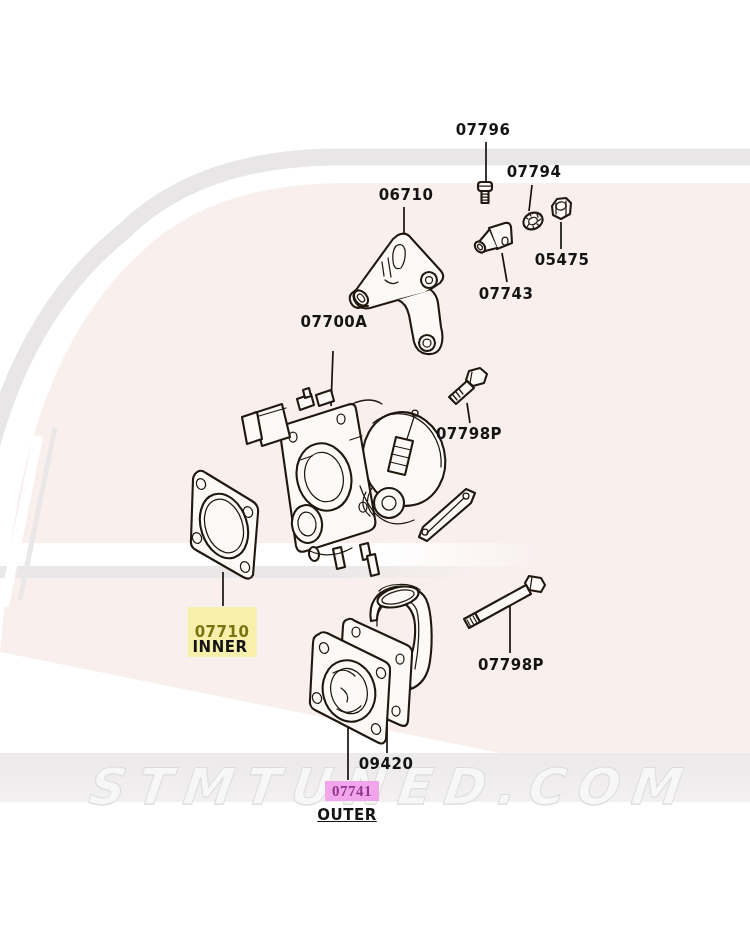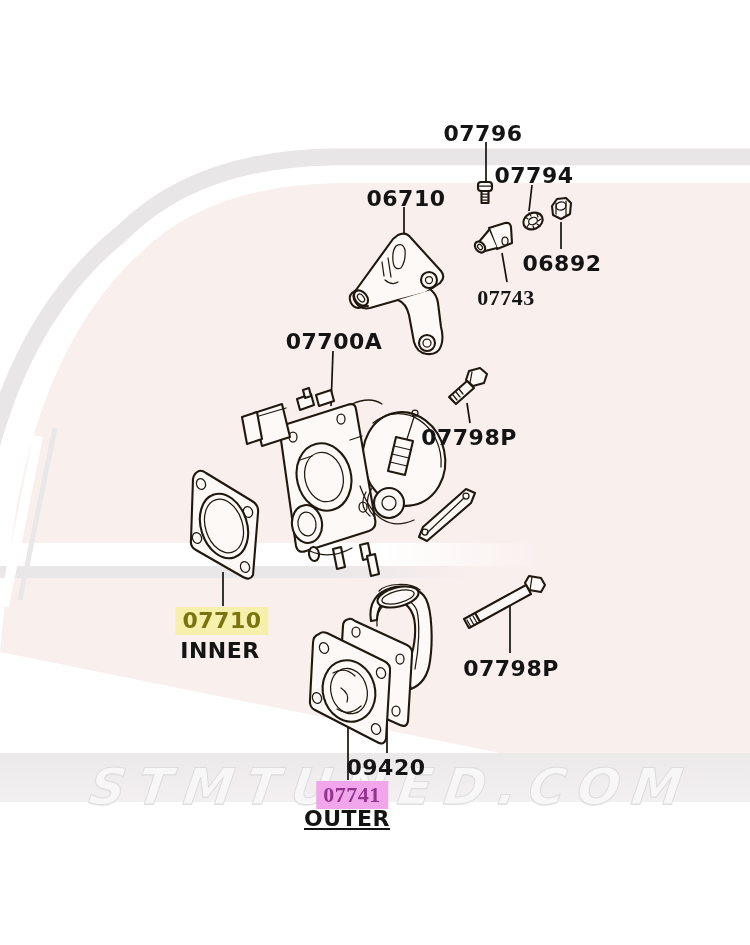--- a/index.html
+++ b/index.html
@@ -19,27 +19,27 @@
     transform:skewX(-8deg);
   }
   
   .ln{fill:none;stroke:var(--line_art,#20180f);stroke-width:2.1;stroke-linecap:round;stroke-linejoin:round;}
   .lnf{fill:#fcf9f7;stroke:var(--line_art,#20180f);stroke-width:2.1;stroke-linecap:round;stroke-linejoin:round;}
   .thin{stroke-width:1.25;}
   .leader{fill:none;stroke:#16120e;stroke-width:1.7;}
   
   .lbl{
     position:absolute;transform:translateX(-50%);
-    font-size:22px;font-weight:bold;letter-spacing:0.5px;
+    font-size:15px;font-weight:bold;letter-spacing:0.5px;
     color:var(--label_text,#141414);white-space:nowrap;line-height:1.2;
   }
   .lbl.hl-yellow{
     background:var(--highlight_yellow,#f6f0ac);
     color:var(--highlight_yellow_text,#7a7410);
-    padding:1px 7px;
+    padding:16px 7px;
   }
   .lbl.hl-pink{
     background:var(--highlight_pink,#f1a6ec);
     color:var(--highlight_pink_text,#93348f);
     padding:1px 7px;
     font-family:Liberation Serif, serif;
   }
 </style>
 </head>
 <body>
@@ -218,23 +218,23 @@
       <line class="ln thin" x1="532" y1="577" x2="530" y2="590"></line>
       <path class="lnf" d="M526,585 L531,594 L480,622 L475,613 Z"></path>
       <path class="lnf" d="M475,613 L480,622 L469,628 L464,619 Z"></path>
       <path class="ln thin" d="M473,616 L477,623 M470,618 L474,625 M467,620 L471,627"></path>
     </g>
   </svg>
 
   <div class="lbl" style="left:483px;top:121px;">07796</div>
   <div class="lbl" style="left:534px;top:163px;text-align:right;">07794</div>
   <div class="lbl" style="left:406px;top:186px;">06710</div>
-  <div class="lbl" style="left:562px;top:251px;">06892</div>
-  <div class="lbl" style="left:506px;top:285px;font-family:Liberation Serif, serif;">07743</div>
-  <div class="lbl" style="left:334px;top:329px;">07700A</div>
+  <div class="lbl" style="left:562px;top:251px;">05475</div>
+  <div class="lbl" style="left:506px;top:285px;">07743</div>
+  <div class="lbl" style="left:334px;top:313px;">07700A</div>
   <div class="lbl" style="left:469px;top:425px;">07798P</div>
   <div class="lbl hl-yellow" style="left:222px;top:607px;">07710</div>
   <div class="lbl" style="left:220px;top:632px;margin-top:6px;">INNER</div>
   <div class="lbl" style="left:511px;top:656px;">07798P</div>
   <div class="lbl" style="left:386px;top:755px;">09420</div>
   <div class="lbl hl-pink" style="left:352px;top:781px;">07741</div>
   <div class="lbl" style="left:347px;top:806px;text-decoration:underline;">OUTER</div>
 
 </div>
 

